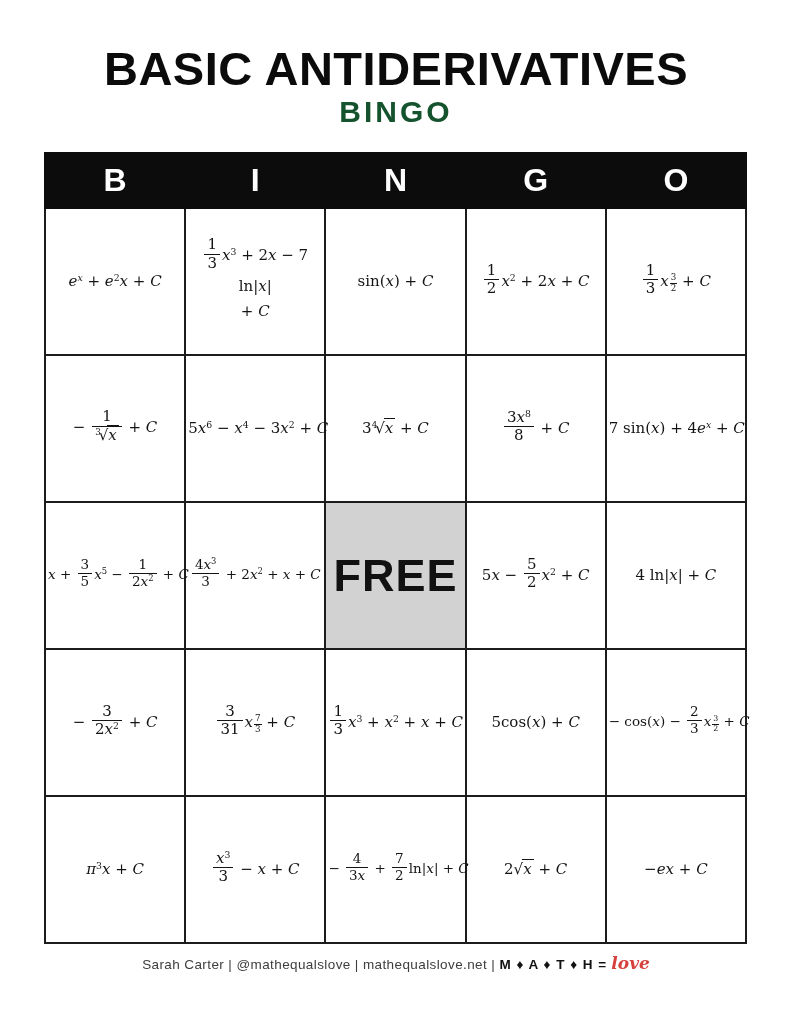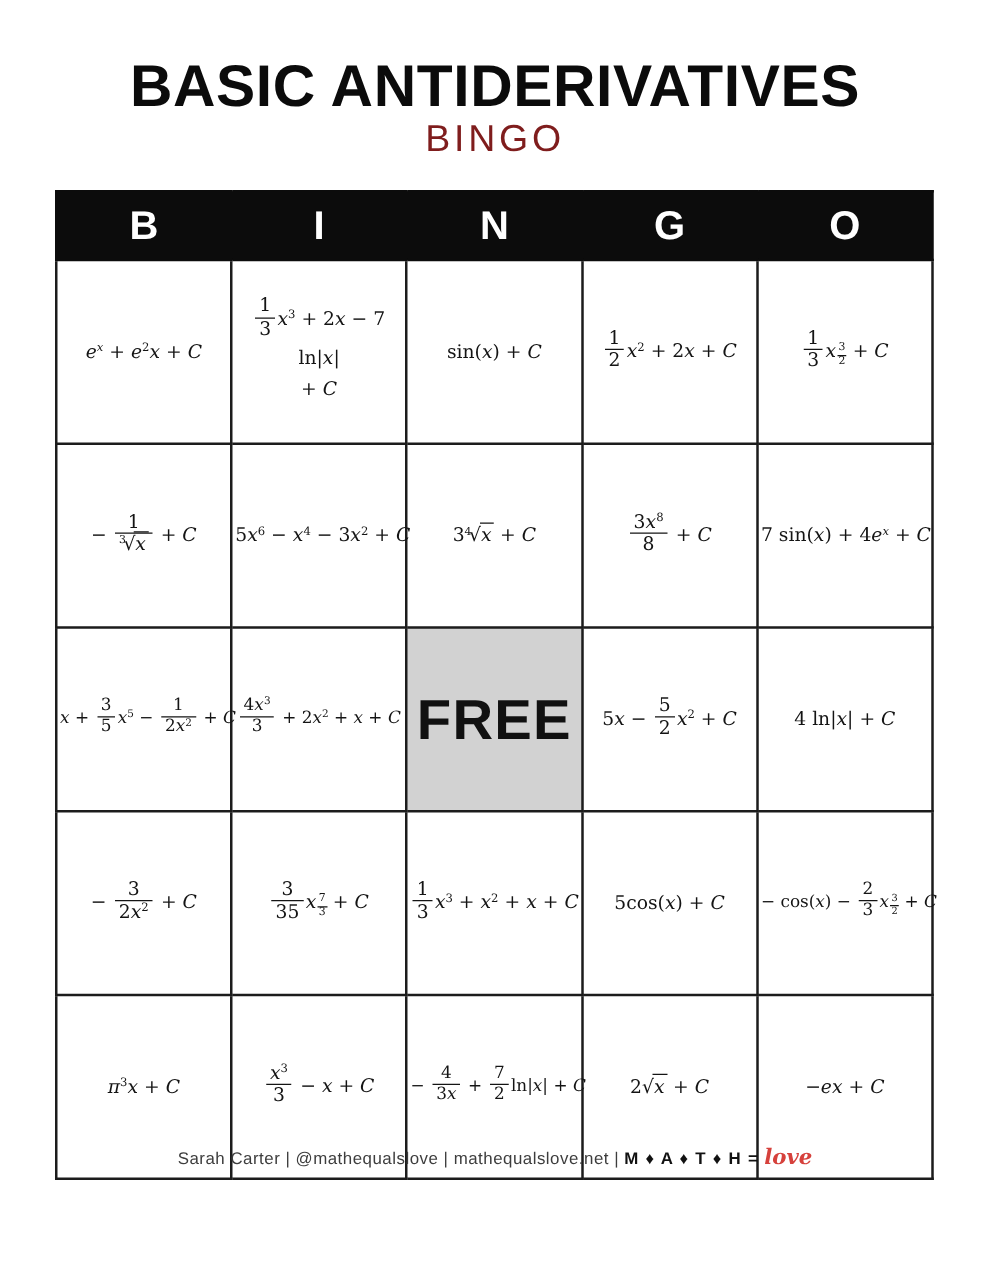--- a/index.html
+++ b/index.html
@@ -3,21 +3,21 @@
 <meta charset="utf-8">
 <style>
   * { margin:0; padding:0; box-sizing:border-box; }
   html,body { width:792px; height:1024px; background:#ffffff; overflow:hidden;
               font-family:"Liberation Sans", sans-serif; }
   .page { position:relative; width:792px; height:948px; background:#fff; }
 
   
   .titles { position:absolute; top:44px; left:0; width:792px; text-align:center; }
   .title-main { font-size:47px; font-weight:800; letter-spacing:0.5px; color:#0b0b0b; line-height:1.05; }
-  .title-sub  { font-size:30px; font-weight:400; letter-spacing:3px; color:#7f1d1d; line-height:1.1; margin-top:2px; }
+  .title-sub  { font-size:30px; font-weight:700; letter-spacing:3px; color:#14532d; line-height:1.1; margin-top:2px; }
 
   
   table.bingo { position:absolute; left:44px; top:152px; width:703px;
                 border-collapse:collapse; table-layout:fixed; }
   table.bingo th { background:#0c0c0c; color:#ffffff; height:55px;
                    font-size:32px; font-weight:700; text-align:center;
                    border:2px solid #0c0c0c; }
   table.bingo td { height:147px; border:2px solid #1c1c1c; background:#ffffff;
                    text-align:center; vertical-align:middle;
                    font-family:"DejaVu Serif", serif; font-size:15px; color:#141414;
@@ -40,21 +40,21 @@
   .fe { display:inline-flex; flex-direction:column; font-size:0.58em; line-height:1.1;
         text-align:center; vertical-align:0.6em; margin-left:1px; }
   .fe > span:first-child { border-bottom:1px solid #141414; padding:0 1px; }
 
   
   .rad { white-space:nowrap; }
   .ridx { font-size:0.58em; vertical-align:0.65em; margin-right:-2px; }
   .rbar { border-top:1.35px solid #141414; padding:0 2px 0 1px; margin-left:-1px; }
 
   
-  .footer { position:absolute; top:916px; left:0; width:792px; text-align:center;
+  .footer { position:absolute; top:953px; left:0; width:792px; text-align:center;
             font-size:13.5px; color:#3d3d3d; letter-spacing:0.4px; }
   .footer .matheq { font-weight:700; color:#111; letter-spacing:1px; }
   .footer .love { color:#d6413c; font-family:"DejaVu Serif", serif;
                   font-style:italic; font-weight:700; font-size:17px; letter-spacing:0; }
 </style>
 </head>
 <body>
 
 <div class="page">
 
@@ -125,21 +125,21 @@
               </span><i>x</i><sup>2</sup> + <i>C</i></span></td>
           <td><span class="math">4 ln|<i>x</i>| + <i>C</i></span></td>
         </tr>
         <tr>
           <td><span class="math">− <span class="fr">
                 <span>3</span>
                 <span>2<i>x</i><sup>2</sup></span>
               </span> + <i>C</i></span></td>
           <td><span class="math"><span class="fr">
                 <span>3</span>
-                <span>35</span>
+                <span>31</span>
               </span><i>x</i><span class="fe">
                 <span>7</span>
                 <span>3</span>
               </span> + <i>C</i></span></td>
           <td><span class="math"><span class="fr">
                 <span>1</span>
                 <span>3</span>
               </span><i>x</i><sup>3</sup> + <i>x</i><sup>2</sup> + <i>x</i> + <i>C</i></span></td>
           <td><span class="math">5cos(<i>x</i>) + <i>C</i></span></td>
           <td><span class="math sm">− cos(<i>x</i>) − <span class="fr">

